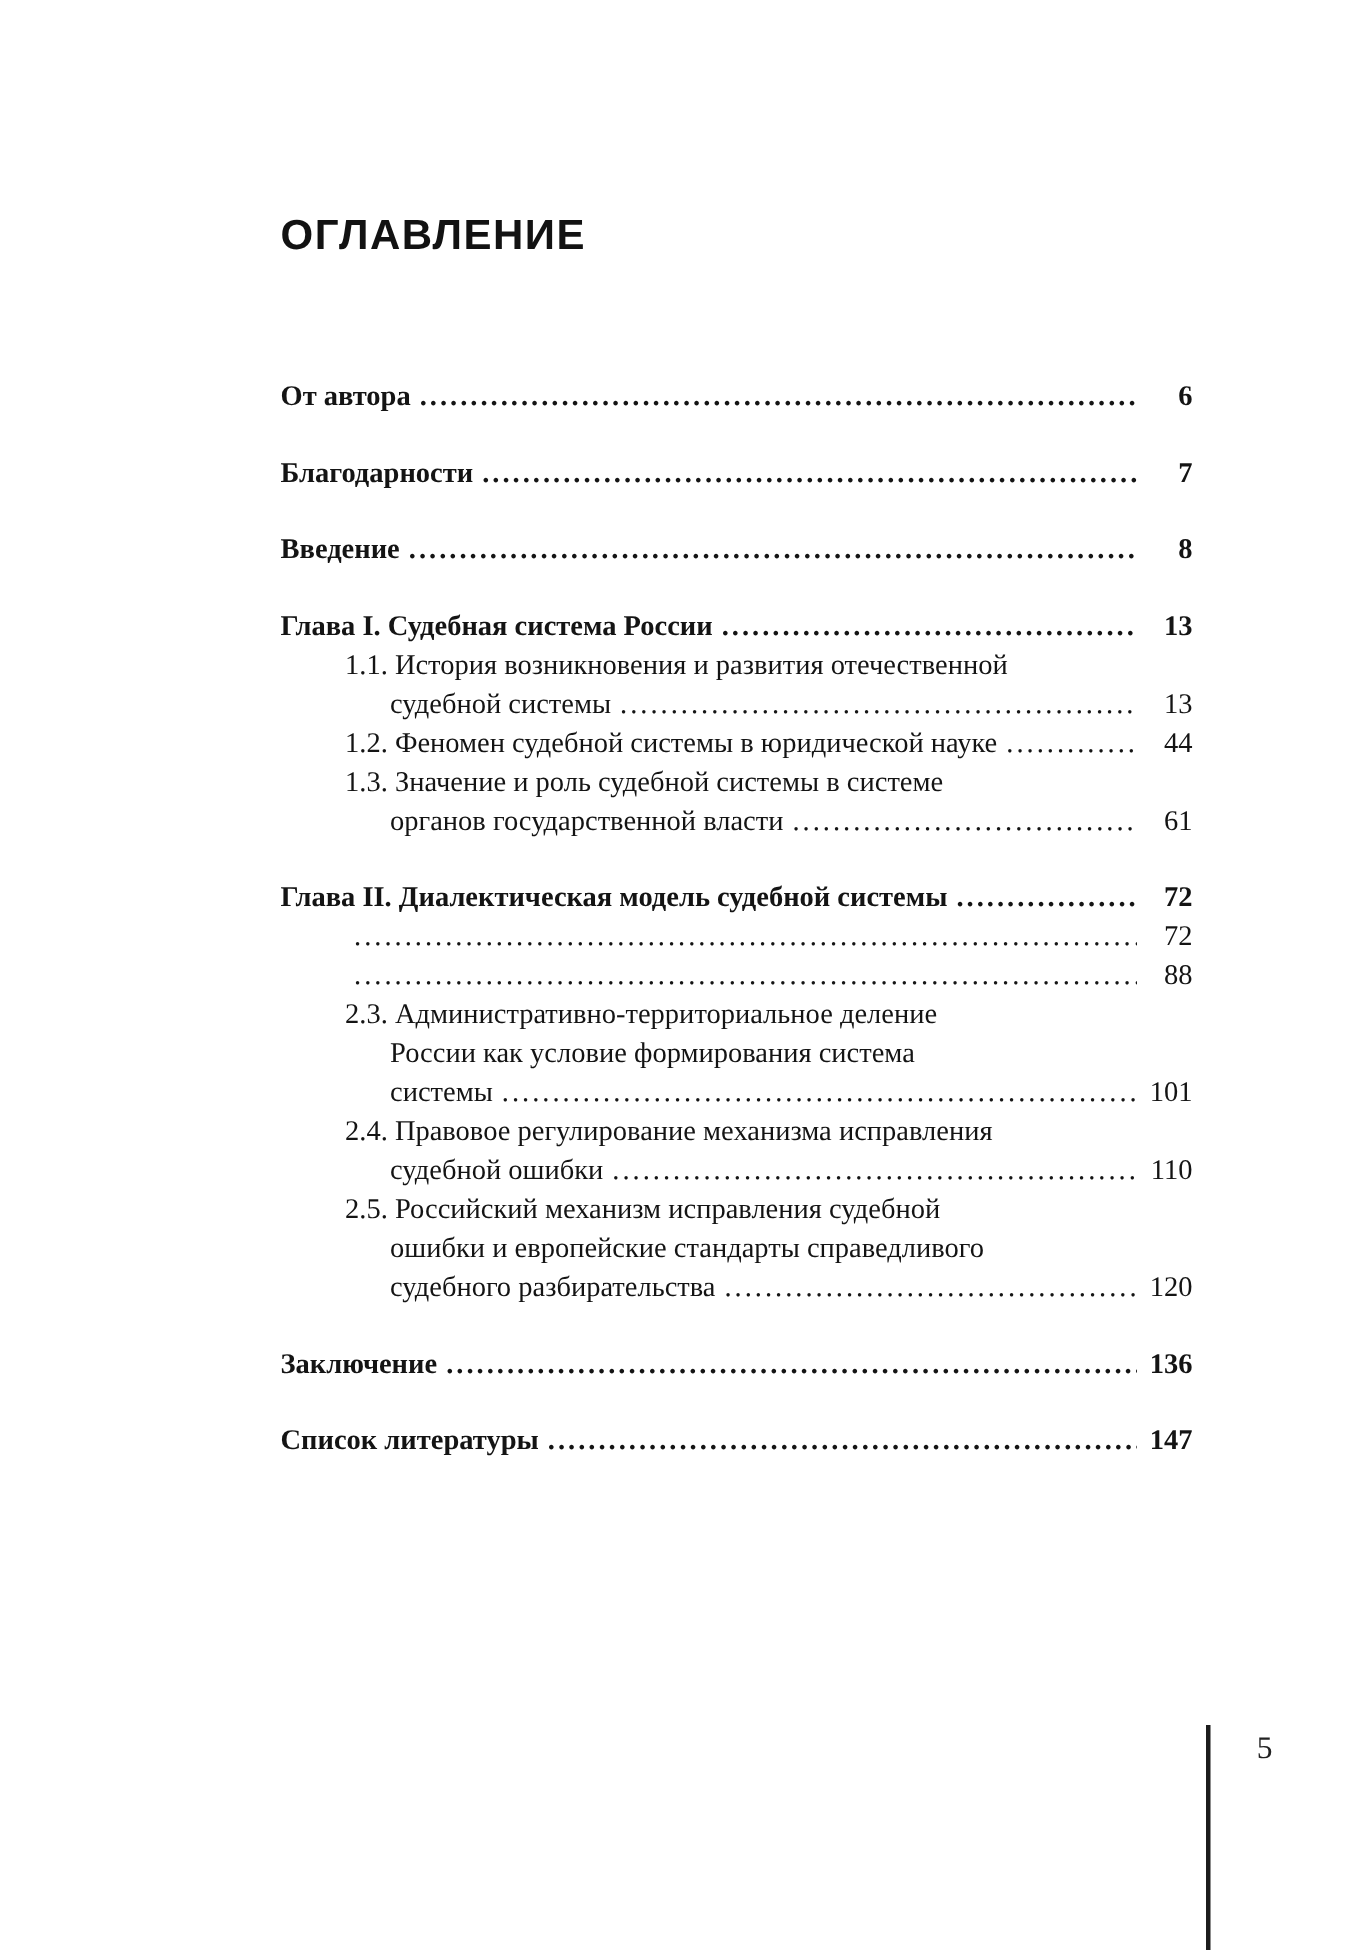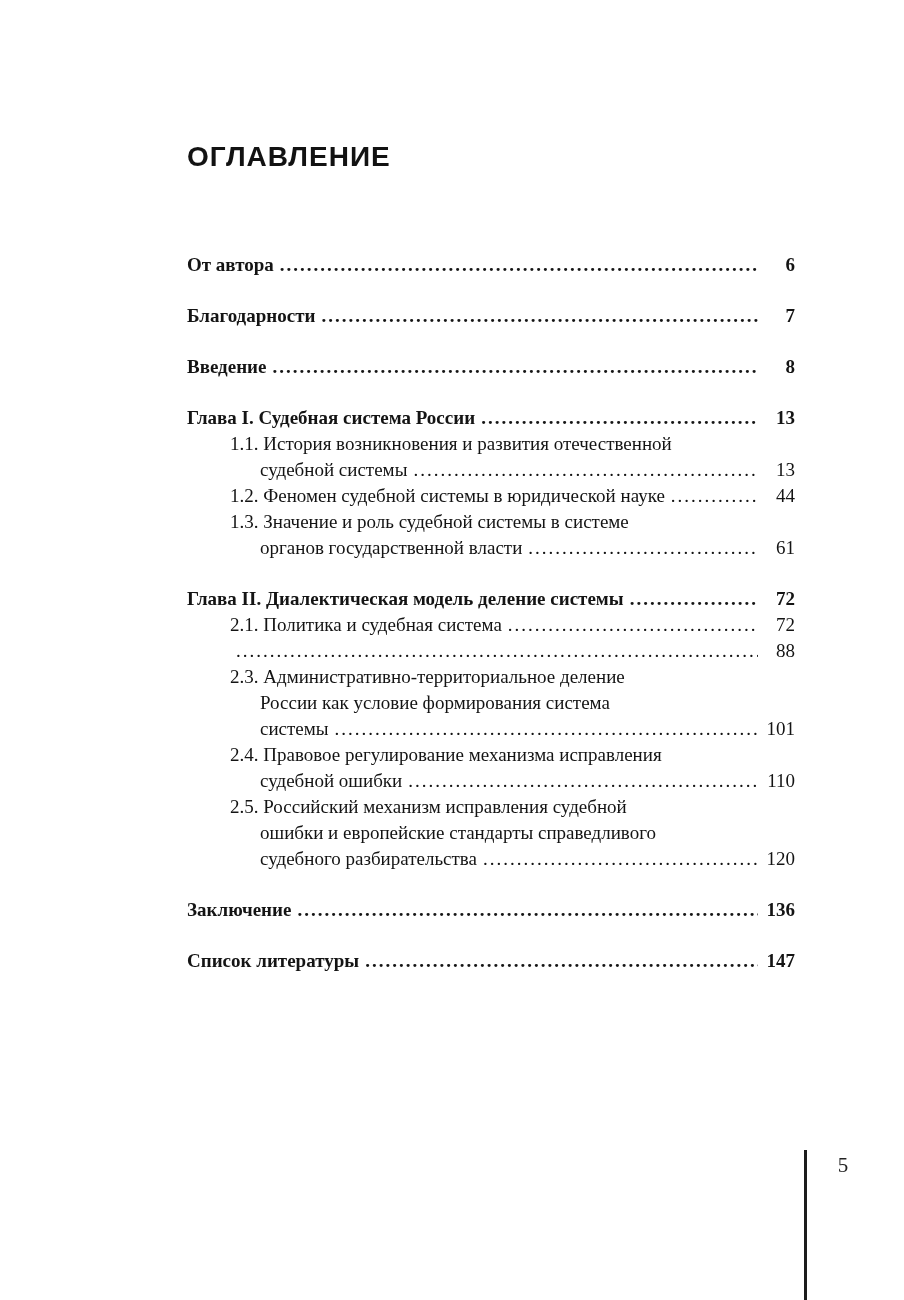--- a/index.html
+++ b/index.html
@@ -141,29 +141,28 @@
       </div>
       <div class="line cont">
         <span class="t">органов государственной власти</span>
         <span class="leader"></span>
         <span class="pg">61</span>
       </div>
     </div>
 
     <div class="entry bold gap">
       <div class="line">
-        <span class="t">Глава II. Диалектическая модель деление системы</span>
+        <span class="t">Глава II. Диалектическая модель судебной системы</span>
         <span class="leader"></span>
         <span class="pg">72</span>
       </div>
     </div>
 
     <div class="entry">
       <div class="line sub">
-        <span class="t">2.1. Политика и судебная система</span>
         <span class="leader"></span>
         <span class="pg">72</span>
       </div>
     </div>
 
     <div class="entry">
       <div class="line sub">
         <span class="leader"></span>
         <span class="pg">88</span>
       </div>

